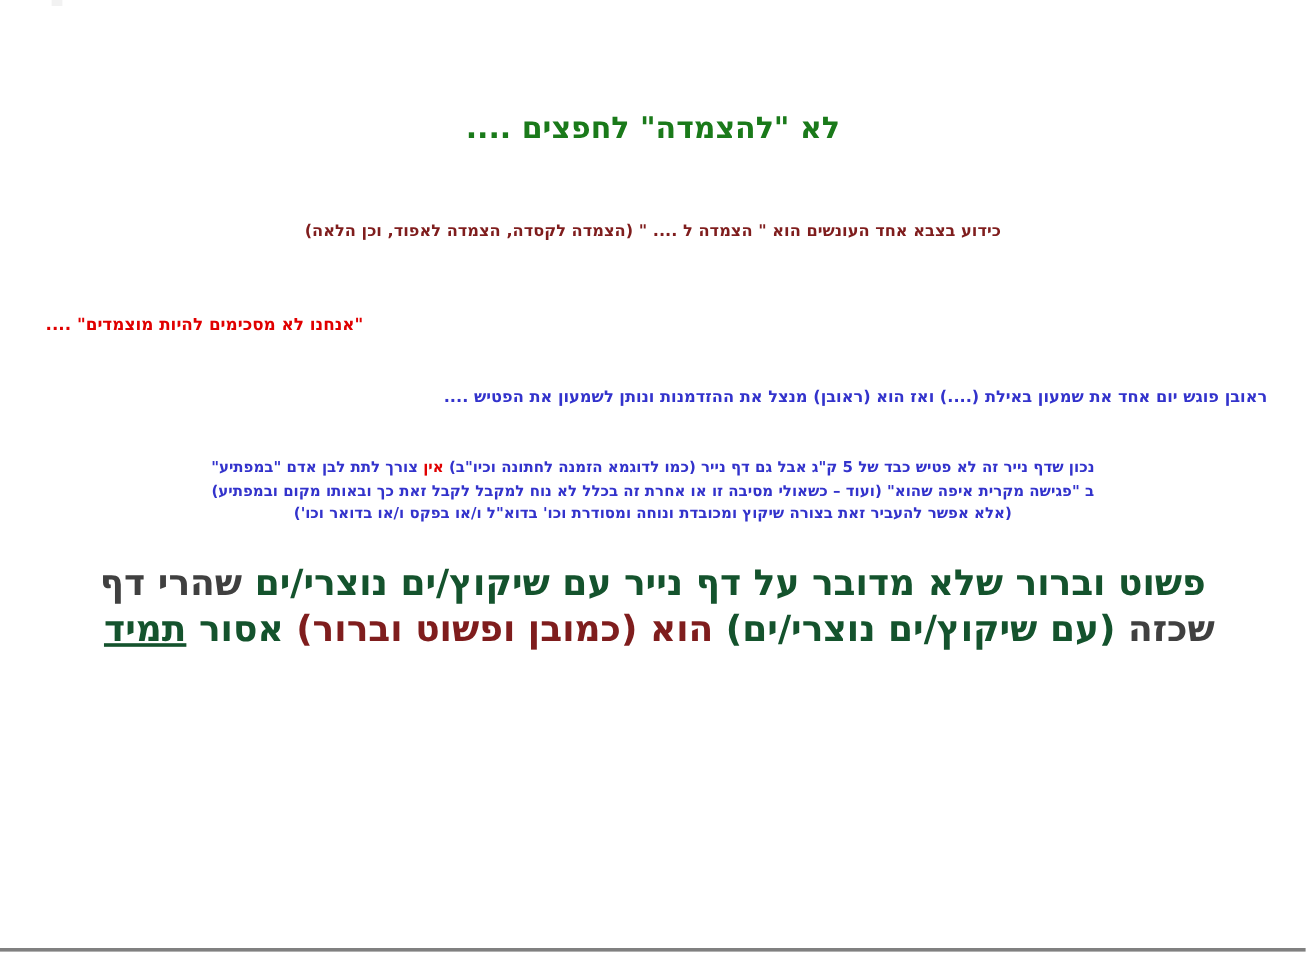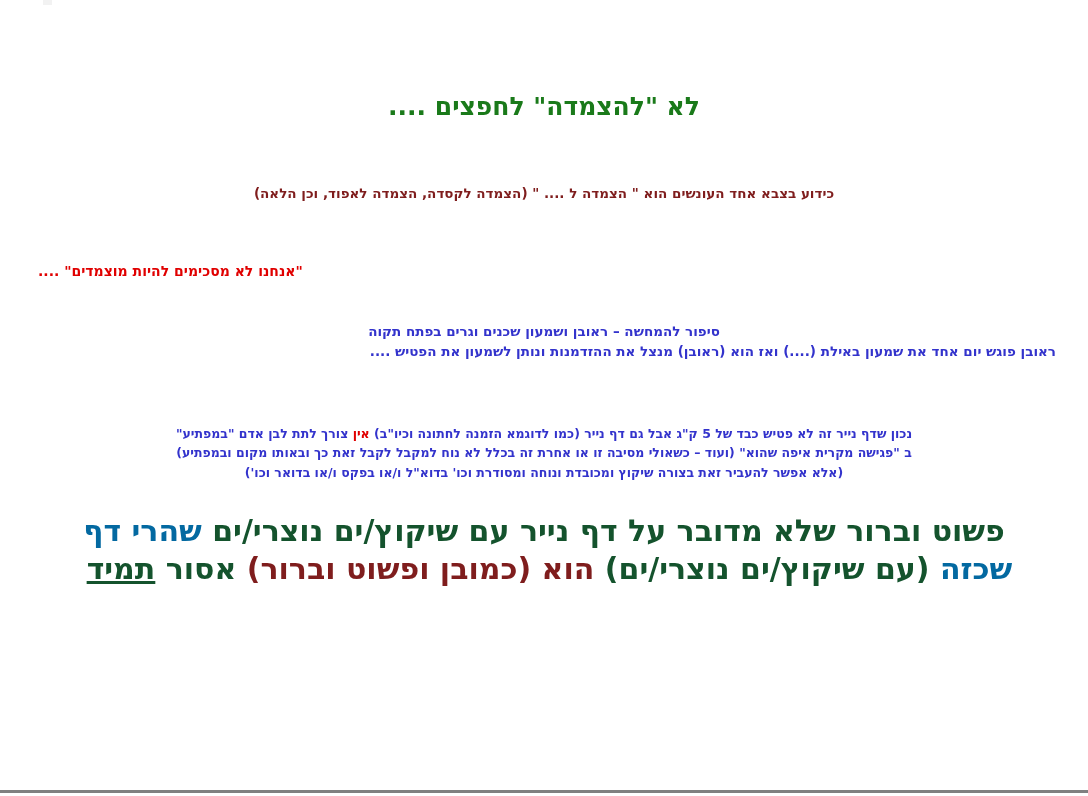--- a/index.html
+++ b/index.html
@@ -94,35 +94,34 @@
   .story .row.r3 { padding-right: 0px; text-align: right; }
   .story b { font-weight: bold; }
 
   
   .para {
     color: #3333cc;
     font-weight: bold;
     font-size: 12.5px;
     line-height: 1.55;
     text-align: center;
-    margin-top: 24px;
   }
   .para .row { white-space: nowrap; }
   .para .hl-red { color: #e00000; }
 
   
   .big {
     font-size: 30px;
     font-weight: bold;
     line-height: 1.28;
     text-align: center;
     margin-top: 30px;
   }
   .big .seg-red  { color: #14532d; }
-  .big .seg-blue { color: #0369a1; }
+  .big .seg-blue { color: #404040; }
   .big .seg-black{ color: #7f1d1d; }
   .big .underline { text-decoration: underline; margin-left: 11px; }
   .big .line { white-space: nowrap; }
 
   
   .footer-rule {
     position: absolute;
     left: 0;
     right: 0;
     top: 790px;
@@ -145,21 +144,20 @@
 
     <div class="blue-line">כידוע בצבא אחד העונשים הוא " הצמדה ל .... " (הצמדה לקסדה, הצמדה לאפוד, וכן הלאה)</div>
 
     <div class="gap-2"></div>
 
     <div class="red-line">"אנחנו לא מסכימים להיות מוצמדים" ....</div>
 
     <div class="gap-3"></div>
 
     <div class="story">
-      <div class="row r1">סיפור להמחשה – ראובן ושמעון שכנים וגרים בפתח תקוה</div>
       <div class="row r3"><span>ראובן פוגש יום אחד את שמעון </span><b>באילת</b><span> (....) ואז הוא (ראובן) מנצל את ההזדמנות ונותן לשמעון את הפטיש ....</span></div>
     </div>
 
     <div class="gap-4"></div>
 
     <div class="para">
       <div class="row"><span>נכון שדף  נייר זה לא פטיש כבד של 5 ק"ג אבל גם דף נייר (כמו לדוגמא הזמנה לחתונה וכיו"ב) </span><span class="hl-red">אין</span><span> צורך לתת לבן אדם "במפתיע"</span></div>
       <div class="row">ב "פגישה מקרית איפה שהוא" (ועוד – כשאולי מסיבה זו או אחרת זה בכלל לא נוח למקבל לקבל זאת כך ובאותו מקום ובמפתיע)</div>
       <div class="row">(אלא אפשר להעביר זאת בצורה שיקוץ ומכובדת ונוחה ומסודרת וכו' בדוא"ל ו/או בפקס ו/או בדואר וכו')</div>
     </div>

